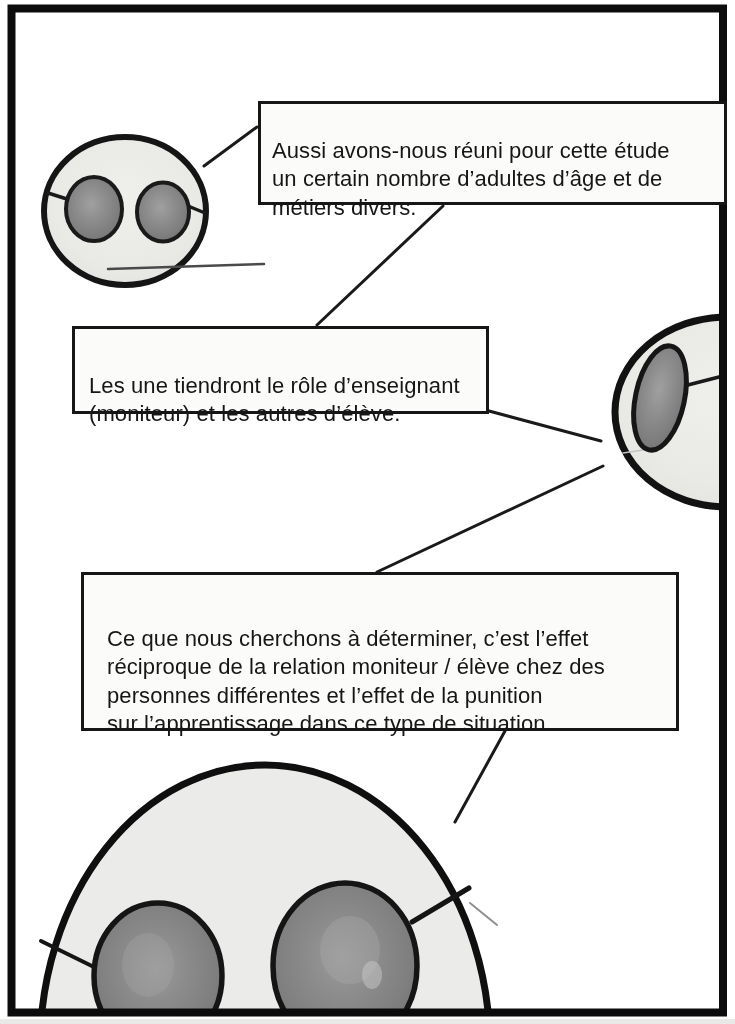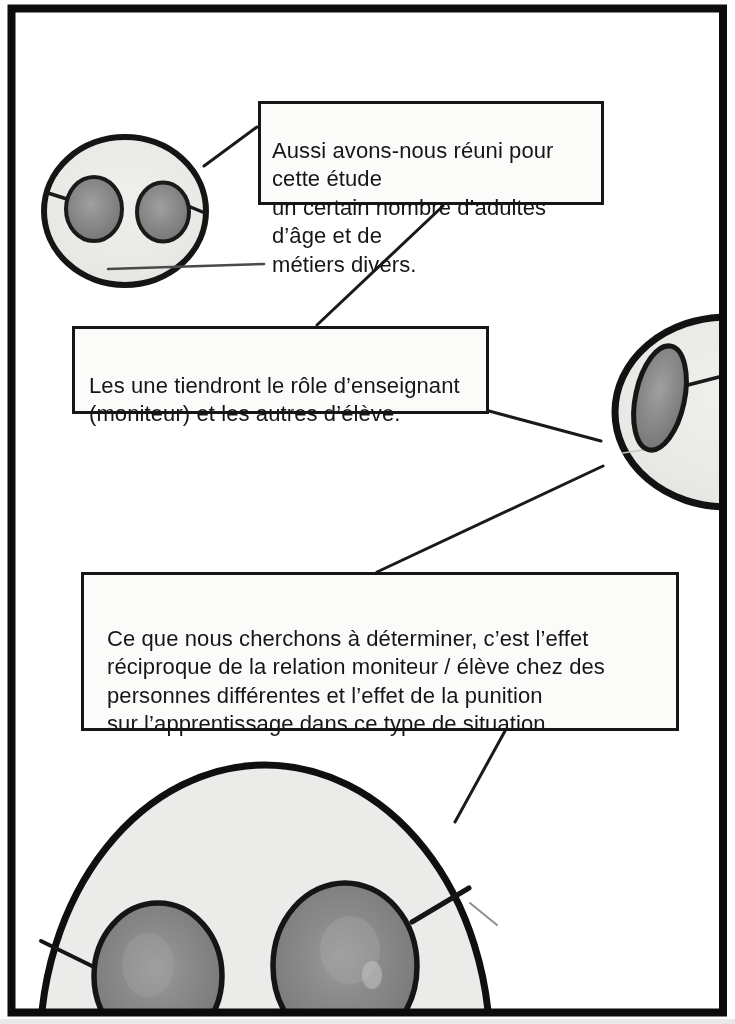--- a/index.html
+++ b/index.html
@@ -22,21 +22,21 @@
     box-sizing: border-box;
     background: #fbfbfa;
     border: 3px solid #161616;
     color: #161616;
     font-size: 22px;
     line-height: 28.5px;
     letter-spacing: 0.1px;
     white-space: pre-line;
     z-index: 2;
   }
-  .bubble-1 { left: 258px; top: 101px; width: 346px; height: 104px; padding: 4px 6px 0 11px; }
+  .bubble-1 { left: 258px; top: 101px; width: 469px; height: 104px; padding: 4px 6px 0 11px; }
   .bubble-2 { left: 72px;  top: 326px; width: 417px; height: 88px;  padding: 14px 26px 0 14px; }
   .bubble-3 { left: 81px;  top: 572px; width: 598px; height: 159px; padding: 21px 22px 0 23px; }
 </style>
 </head>
 <body>
 
 <div class="page">
 
   <svg class="artwork" width="735" height="1024" viewBox="0 0 735 1024" xmlns="http://www.w3.org/2000/svg">
     <defs>

